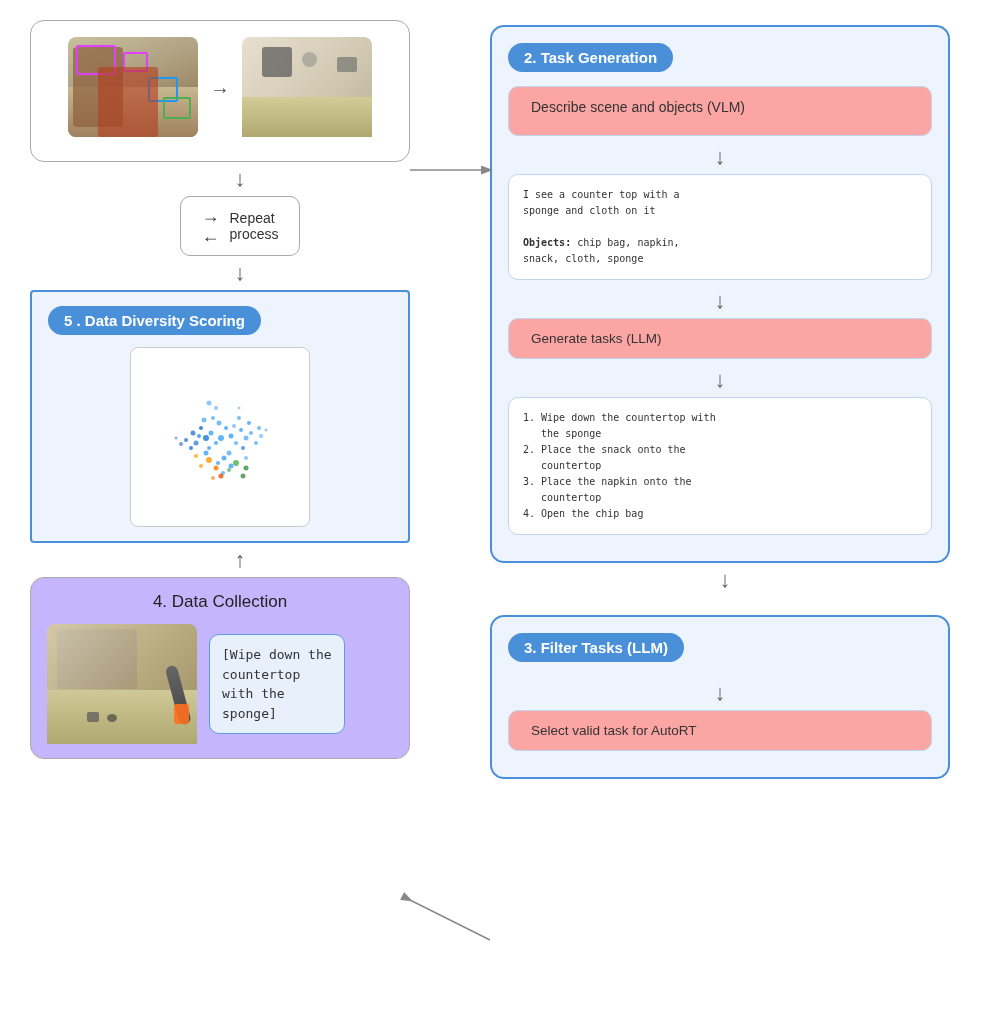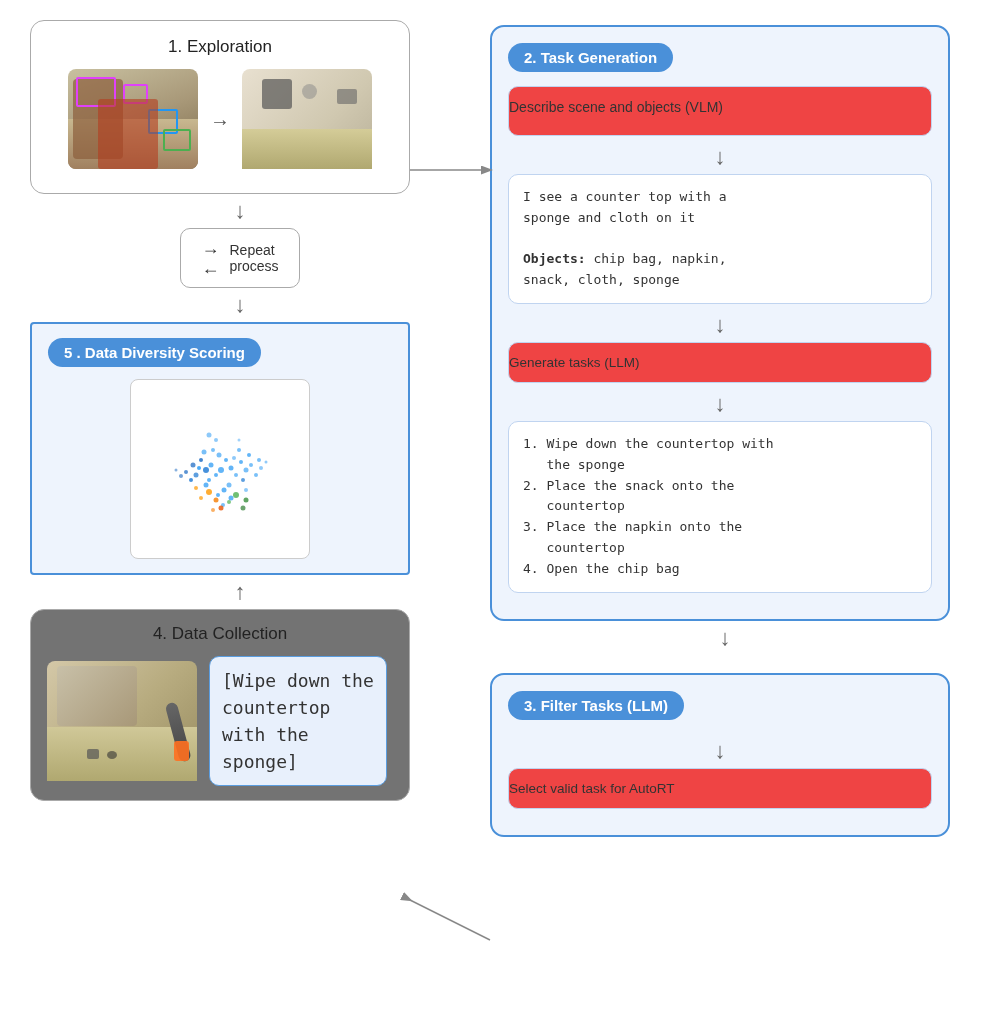--- a/index.html
+++ b/index.html
@@ -147,21 +147,21 @@
       border-radius: 8px;
       margin: 0 auto;
       position: relative;
       overflow: hidden;
     }
 
     
     .section-collection {
       border: 1.5px solid #aaa;
       border-radius: 14px;
-      background: #737373;
+      background: #c4b5fd;
       padding: 14px 16px;
       width: 380px;
     }
 
     .collection-title {
       font-size: 17px;
       font-weight: 500;
       color: #222;
       text-align: center;
       margin-bottom: 12px;
@@ -180,21 +180,21 @@
       background: linear-gradient(135deg, #d4c8a8 0%, #b8ac80 50%, #988c60 100%);
       flex-shrink: 0;
       position: relative;
     }
 
     .task-label-box {
       border: 1.5px solid #5a9de0;
       border-radius: 10px;
       background: #e8f0fc;
       padding: 10px 12px;
-      font-size: 18px;
+      font-size: 13px;
       color: #333;
       line-height: 1.5;
       font-family: monospace;
     }
 
     
     .section-task-gen {
       border: 2px solid #4a90d9;
       border-radius: 14px;
       background: #eef4fd;
@@ -207,37 +207,37 @@
       color: #fff;
       border-radius: 16px;
       padding: 6px 16px;
       font-size: 15px;
       font-weight: bold;
       display: inline-block;
       margin-bottom: 14px;
     }
 
     .inner-box {
-      background: #ef4444;
+      background: #fca5a5;
       border: 1px solid #c0d4f0;
       border-radius: 10px;
-      padding: 12px 0;
+      padding: 12px 22px;
       margin-bottom: 10px;
       font-size: 13.5px;
       color: #333;
     }
 
     .inner-box-mono {
       background: #fff;
       border: 1px solid #c0d4f0;
       border-radius: 10px;
       padding: 12px 14px;
       margin-bottom: 10px;
       font-family: monospace;
-      font-size: 13px;
+      font-size: 10px;
       color: #333;
       line-height: 1.6;
     }
 
     .inner-box-title {
       font-size: 14px;
       color: #333;
       margin-bottom: 8px;
     }
 
@@ -284,21 +284,20 @@
     }
   </style>
 </head>
 <body>
 
 <div class="diagram-container">
 
   <div class="left-col">
 
     <div class="section-exploration">
-      <div class="exploration-title">1. Exploration</div>
       <div class="exploration-images">
 
         <div class="robot-img" style="background: linear-gradient(160deg, #c8c0a0 0%, #a89878 50%, #786848 100%);">
 
           <div style="position:absolute;bottom:0;left:0;right:0;height:50%;background:linear-gradient(180deg,#c8b890 0%,#a08060 100%);"></div>
 
           <div style="position:absolute;left:5px;top:10px;width:50px;height:80px;background:#8b5e3c;border-radius:4px;opacity:0.7;"></div>
 
           <div class="bbox" style="border-color:#e040fb;left:8px;top:8px;width:40px;height:30px;"></div>
           <div class="bbox" style="border-color:#e040fb;left:55px;top:15px;width:25px;height:20px;"></div>

